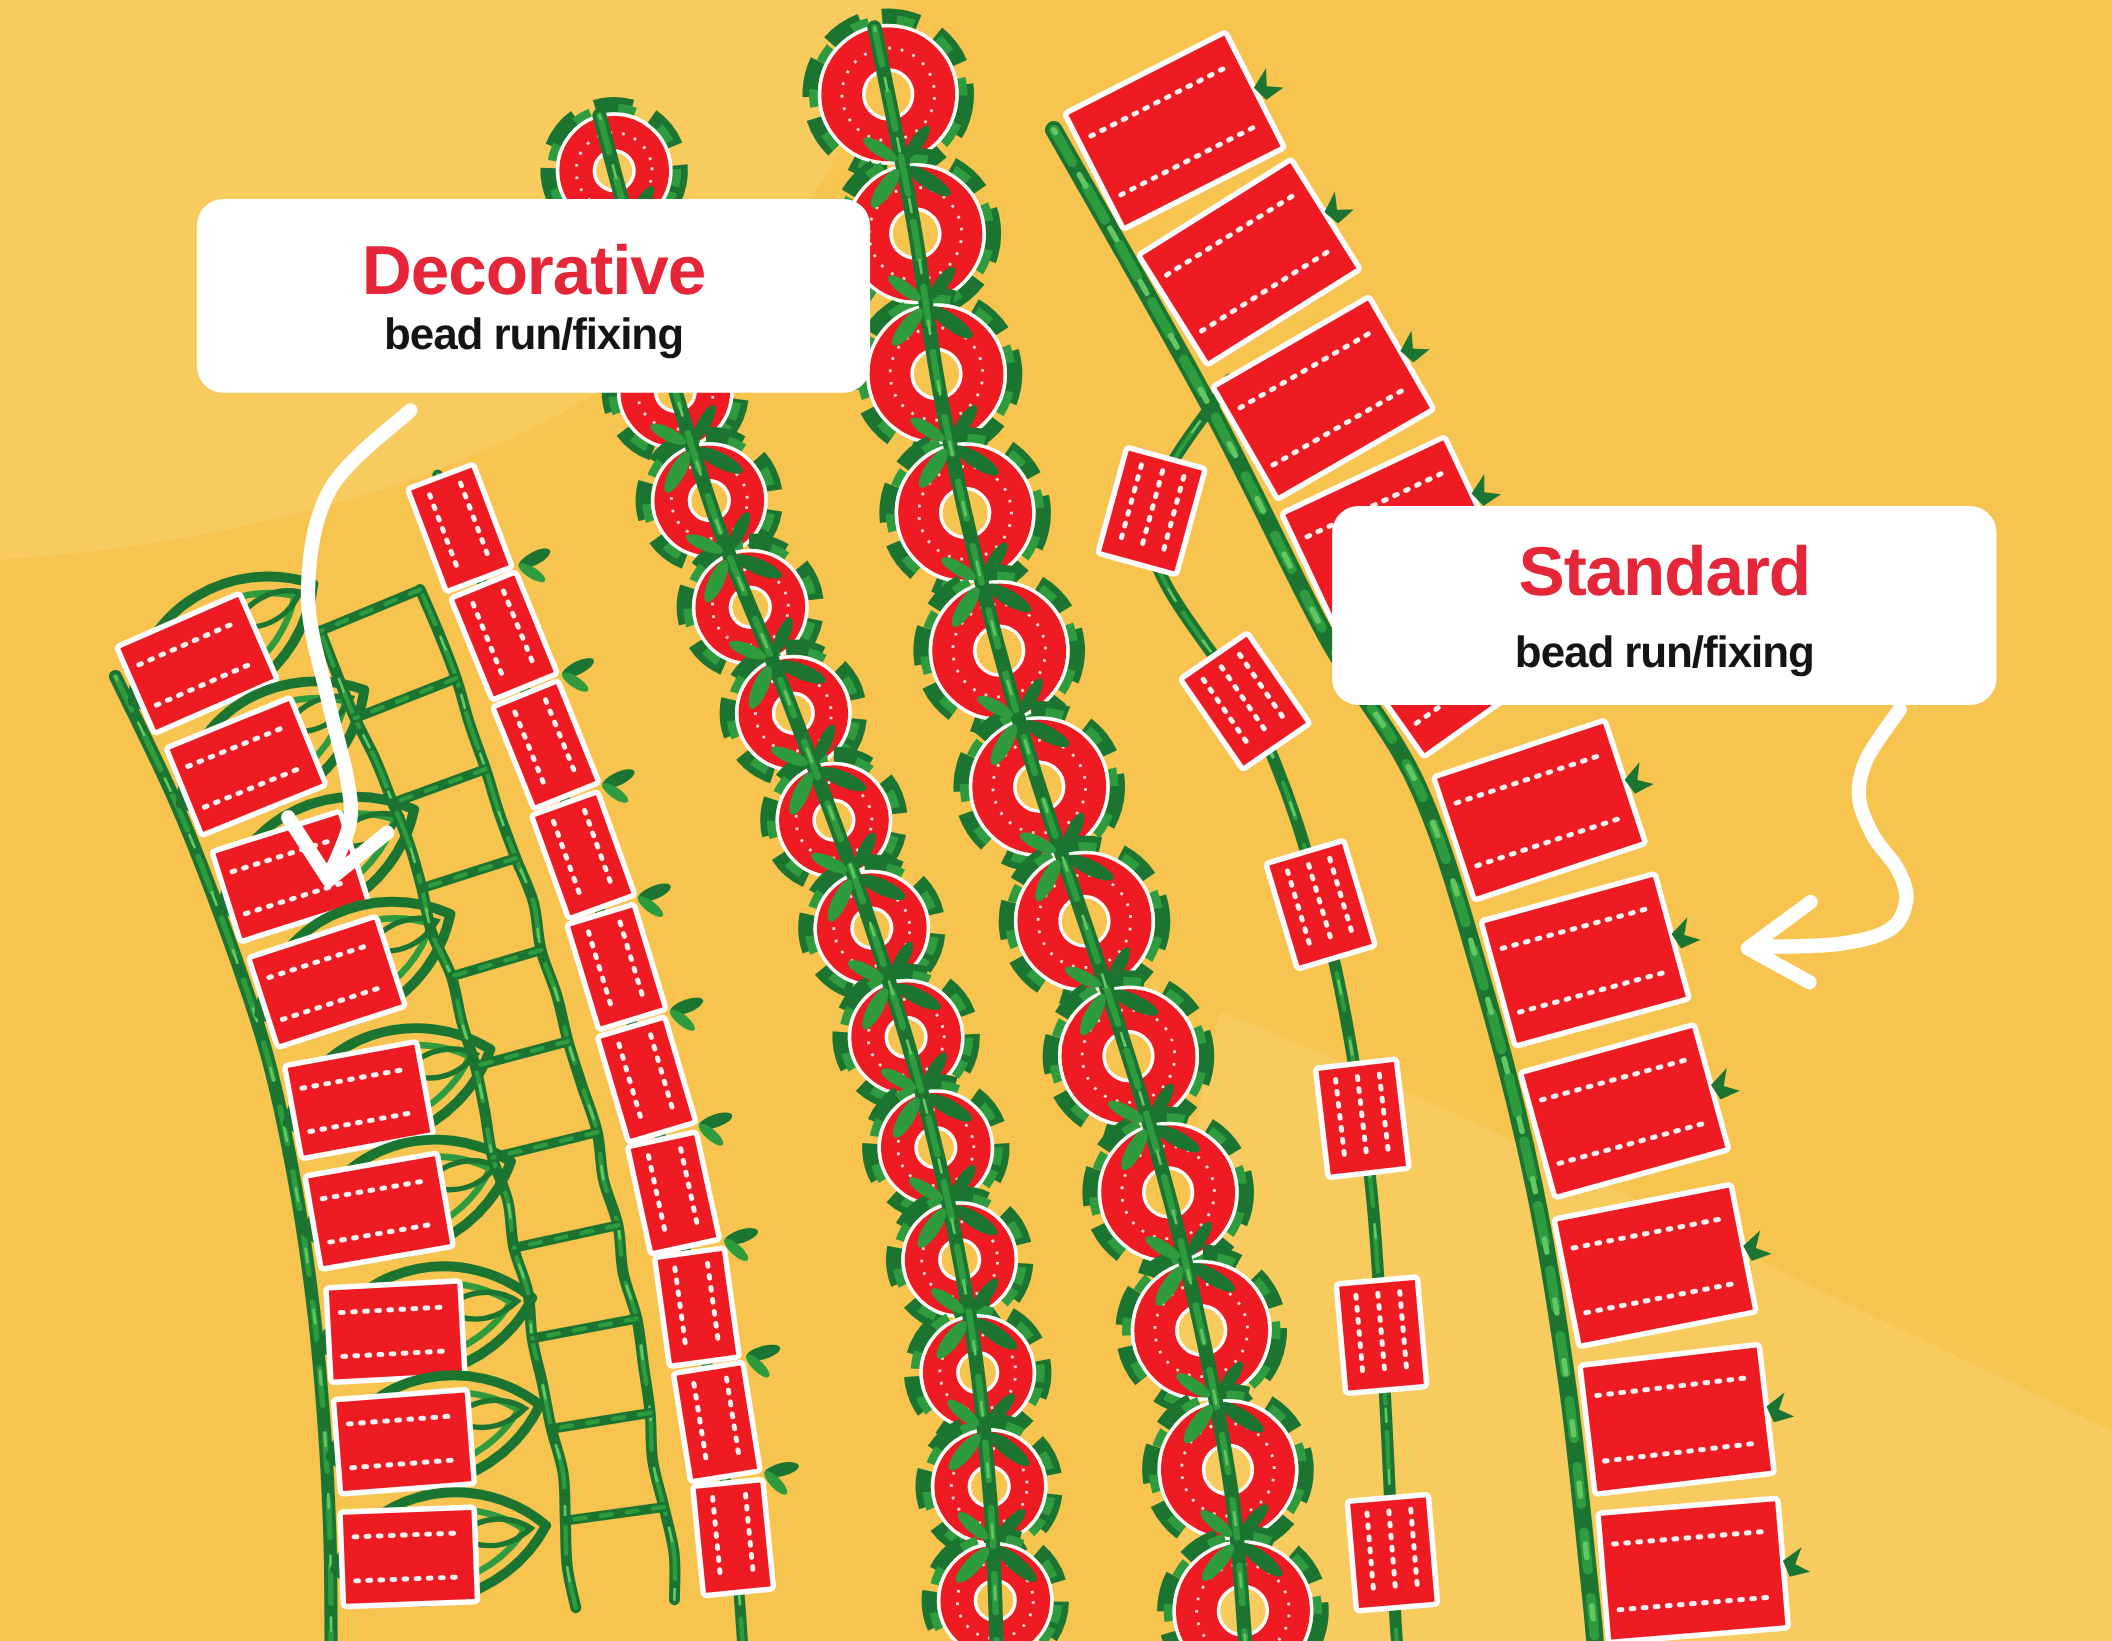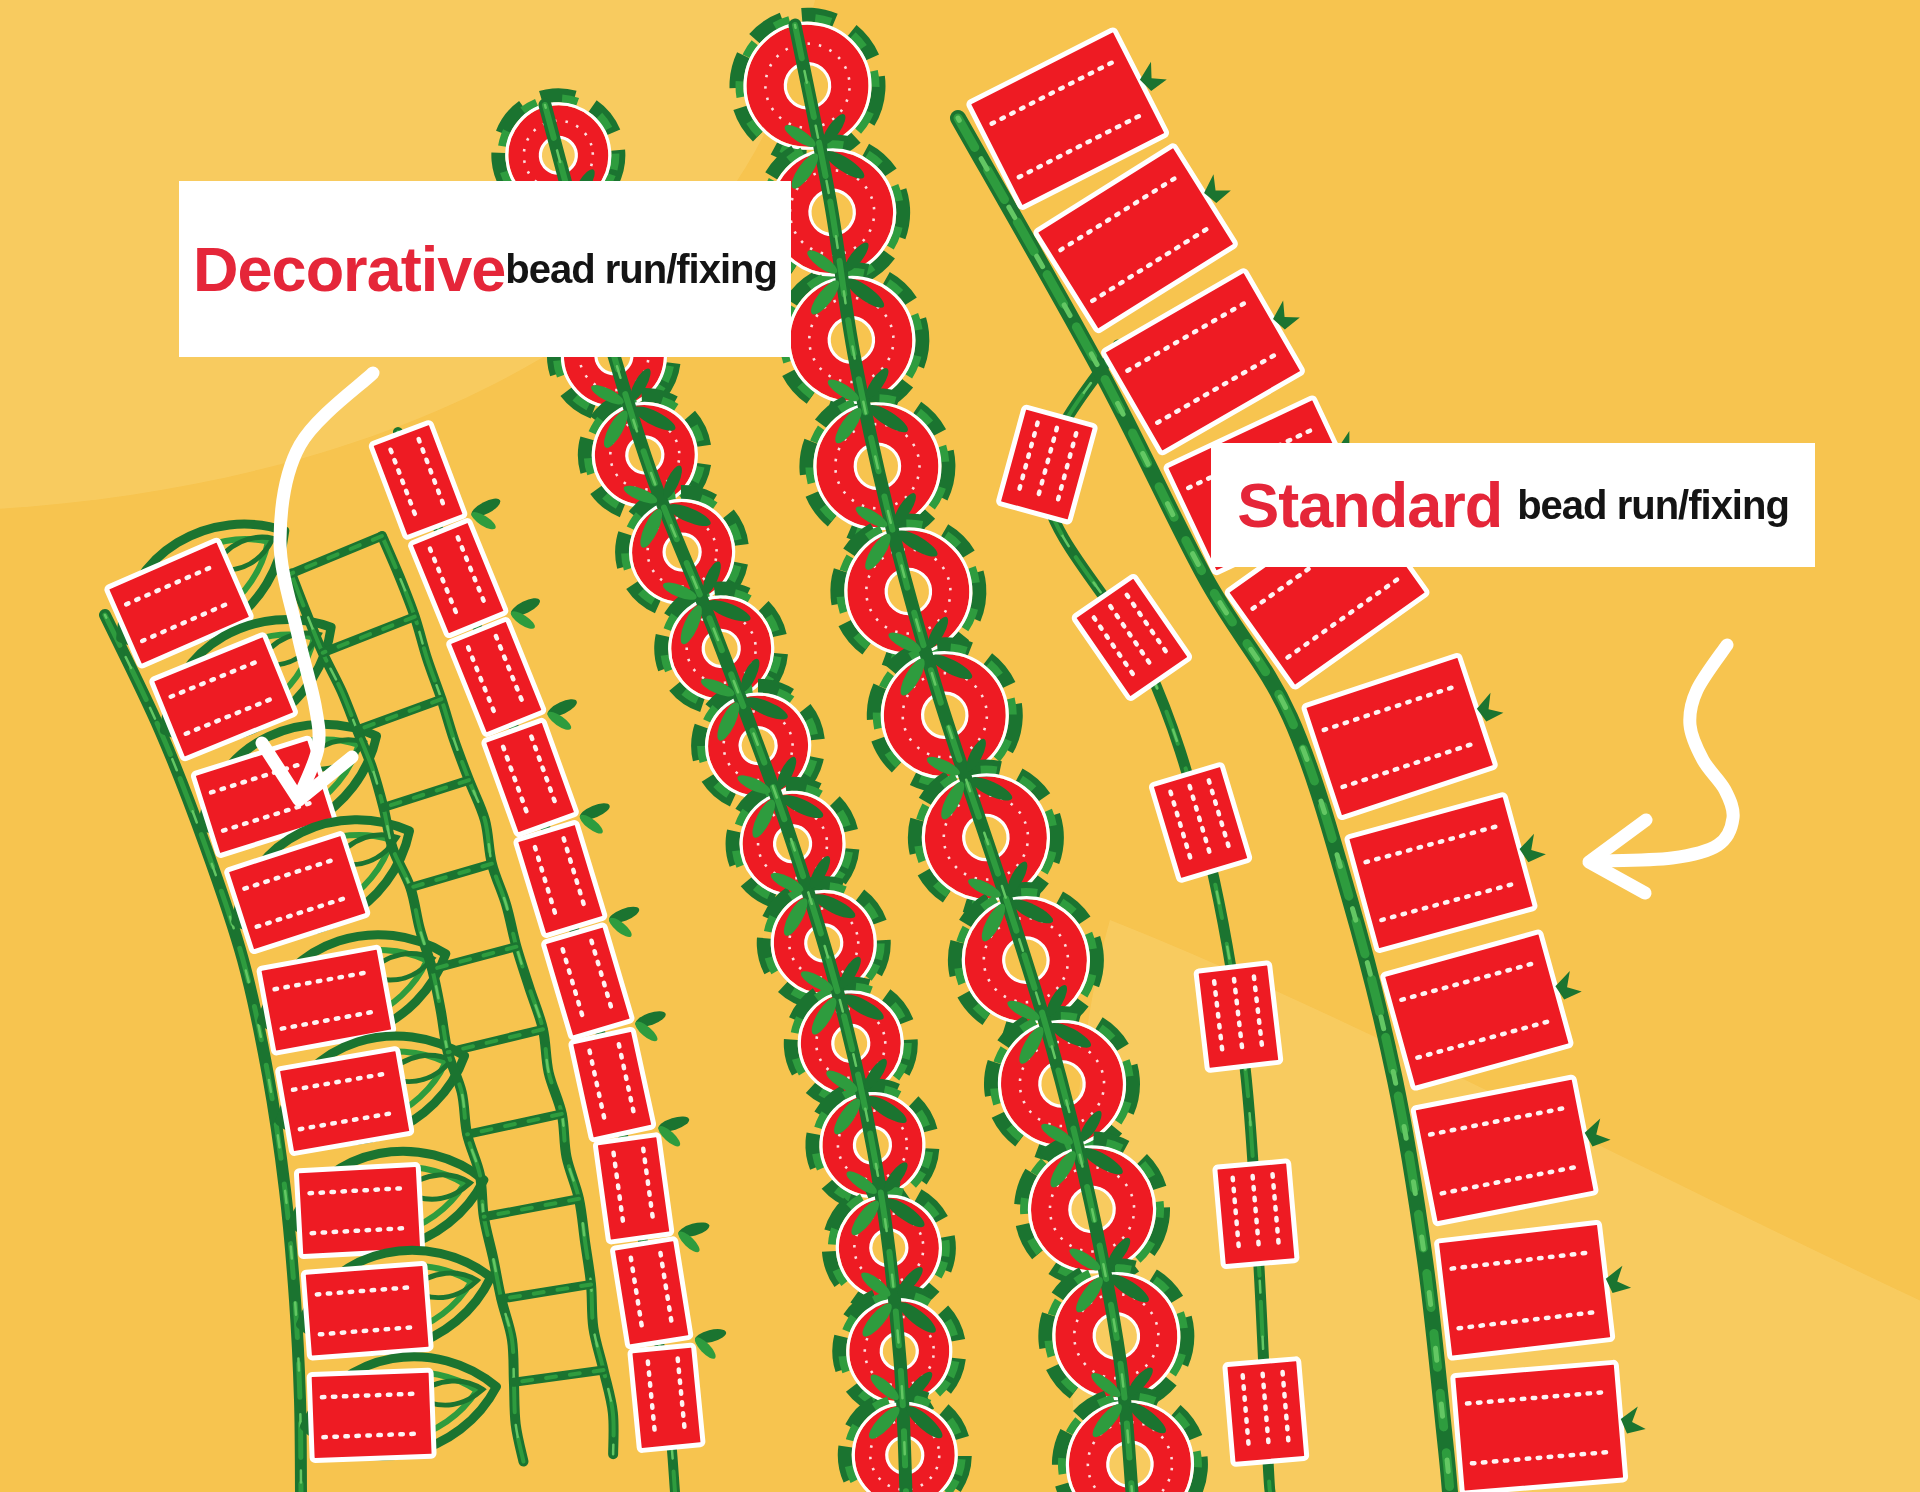--- a/index.html
+++ b/index.html
@@ -1,25 +1,25 @@
 <!DOCTYPE html>
 <html><head>
 <meta charset="utf-8">
 <style>
   html,body{margin:0;padding:0;background:#e9b945;}
   .stage{position:relative;width:1920px;height:1492px;overflow:hidden;
          font-family:"Liberation Sans",sans-serif;}
   .stage svg{position:absolute;left:0;top:0;z-index:1;display:block;}
   .callout{position:absolute;z-index:2;background:#ffffff;display:flex;
-           flex-direction:row;align-items:center;justify-content:center;
-           text-align:center;line-height:1.12;letter-spacing:-1px;}
+           flex-direction:column;align-items:center;justify-content:center;
+           text-align:center;line-height:1.12;letter-spacing:-1px;border-radius:24px;}
   .callout .t{font-weight:700;font-size:63px;}
   .callout .s{font-weight:700;font-size:40px;}
   #label-decorative{left:179px;top:181px;width:612px;height:176px;}
-  #label-standard{left:1211px;top:443px;width:604px;height:124px;gap:15px;}
+  #label-standard{left:1211px;top:460px;width:604px;height:181px;gap:15px;}
 </style>
 </head>
 <body>
 
 <div class="stage" style="background: rgb(247, 196, 79);">
 
   <svg width="1920" height="1492" viewBox="0 0 1920 1492">
       <path d="M -20,510 C 250,495 480,420 640,290 C 730,215 790,110 820,-20 L -20,-20 Z" fill="#FAD26E" opacity="0.55"></path>
       <path d="M 1110,920 C 1360,1020 1620,1160 1940,1310 L 1940,1510 L 1080,1510 C 1060,1280 1070,1060 1110,920 Z" fill="#FAD26E" opacity="0.55"></path>
       <g>

